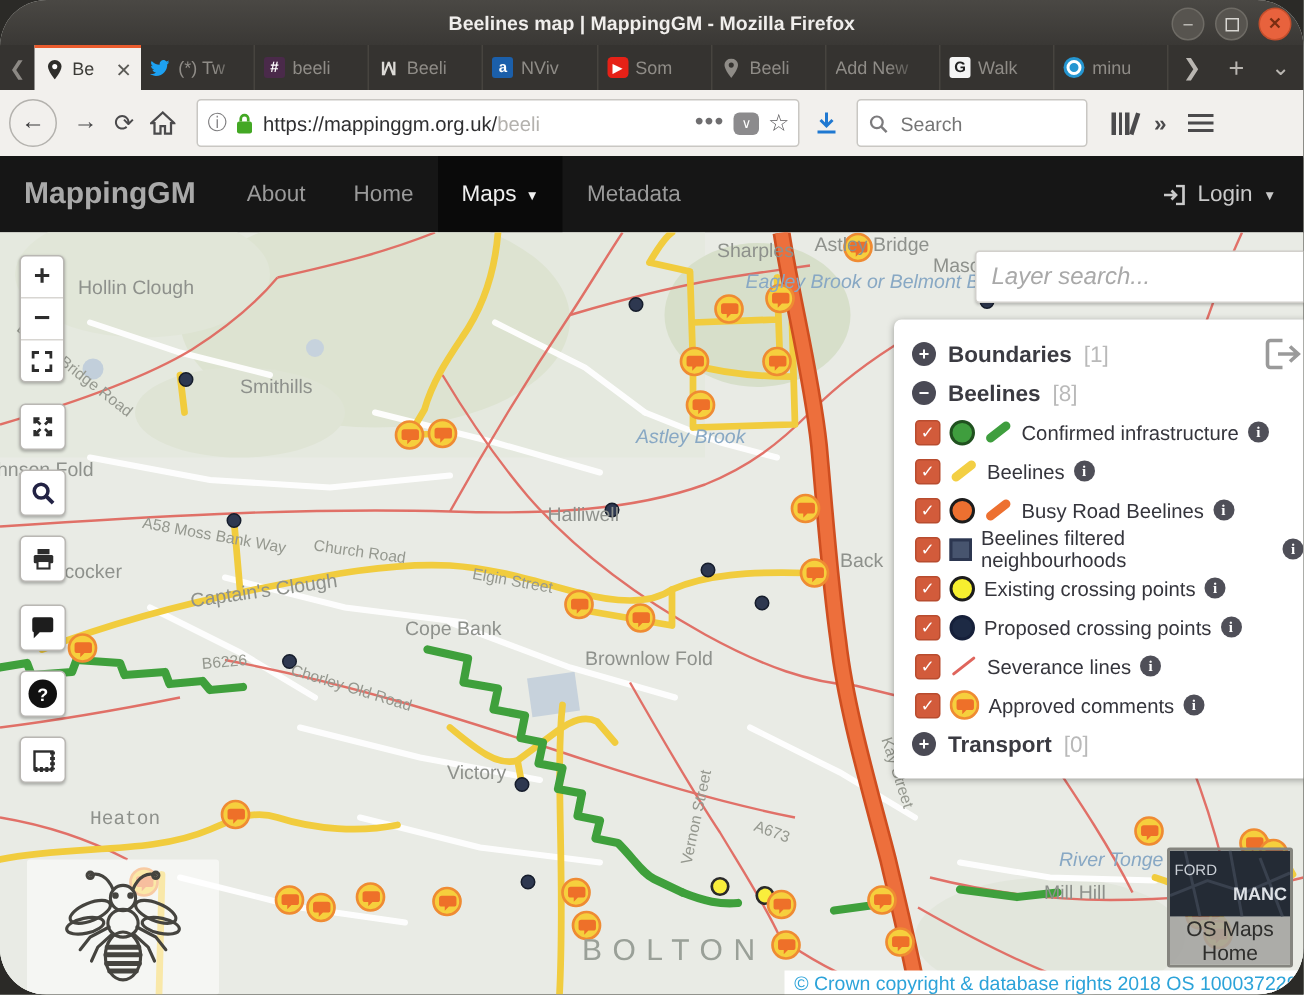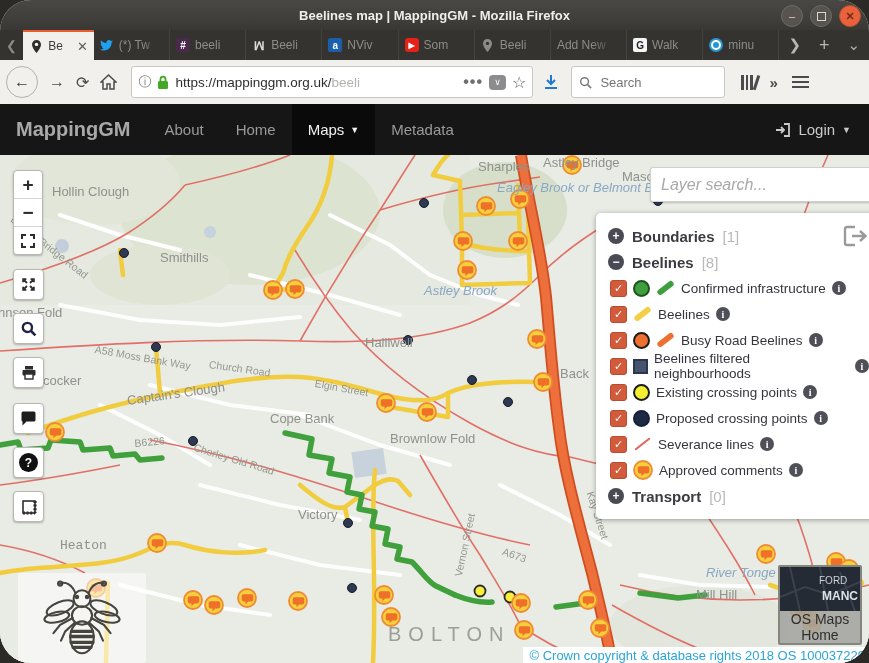--- a/index.html
+++ b/index.html
@@ -117,21 +117,21 @@
   .l-orange{background:#ed7030;}
   .l-red{height:2px;background:#df655c;border-radius:1px;}
 
   
   .beelogo{position:absolute;left:18px;top:418px;width:128px;height:90px;background:rgba(255,255,255,.55);border-radius:2px;
     display:flex;align-items:center;justify-content:center;}
 
   
   .switcher{position:absolute;left:778px;top:410px;width:80px;height:76px;border:2px solid #85857f;border-radius:2px;overflow:hidden;}
   .sw-thumb{position:relative;width:100%;height:44px;background:#242b35;}
-  .sw-thumb span{position:absolute;color:#ccd1d8;font-size:10px;margin-left:36px;}
+  .sw-thumb span{position:absolute;color:#ccd1d8;font-size:10px;}
   .sw-thumb .t1{left:3px;top:8px;}
   .sw-thumb .t2{right:2px;top:22px;font-size:12px;font-weight:bold;color:#dde1e6;}
   .sw-label{height:32px;background:rgba(163,163,159,.88);color:#2e2e2c;font-size:14px;text-align:center;line-height:16px;}
 
   
   .attrib{position:absolute;right:0;bottom:0;height:16px;background:#fff;padding:0 4px 0 6px;
     font-size:13px;color:#2ca3d9;display:flex;align-items:center;white-space:nowrap;}
 </style>
 </head>
 <body>

